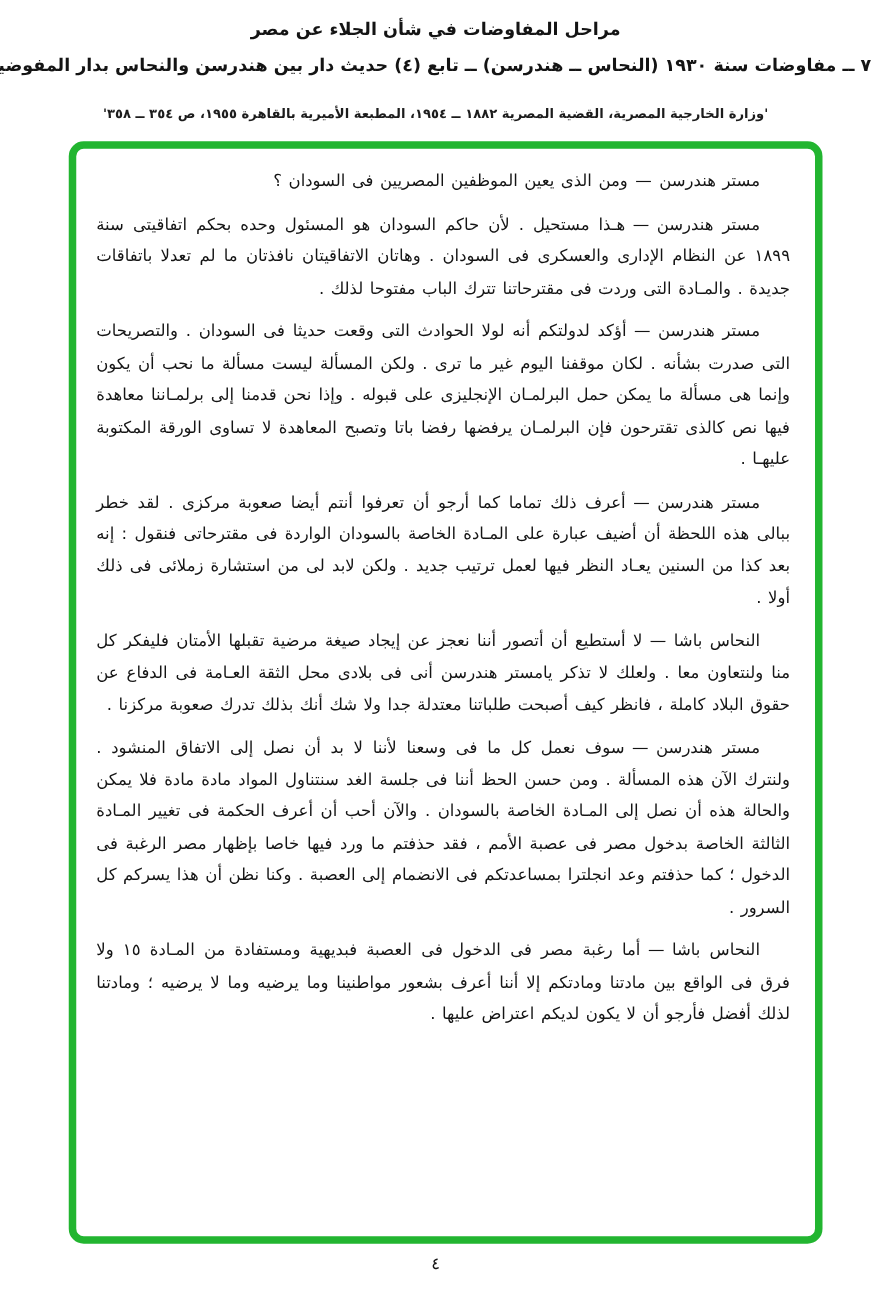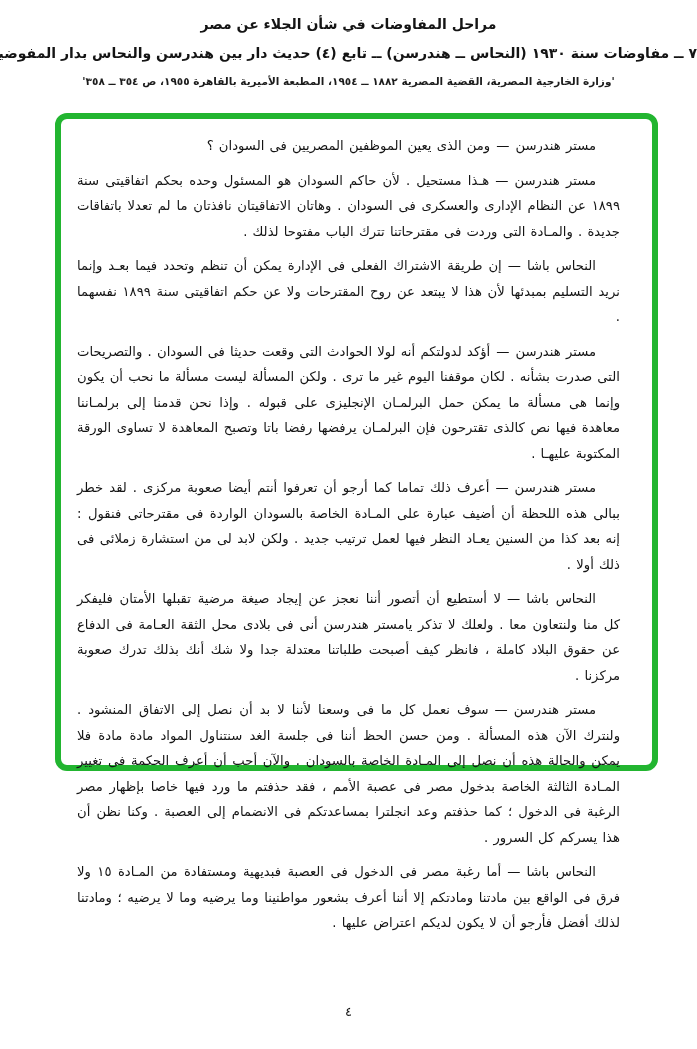--- a/index.html
+++ b/index.html
@@ -30,33 +30,33 @@
   }
   .doc-subtitle {
     font-size: 14px;
     font-weight: bold;
     margin-top: 13px;
     white-space: nowrap;
   }
   .doc-source {
     font-size: 10.5px;
     font-weight: bold;
-    margin-top: 14px;
+    margin-top: 24px;
     color: #1c1c1c;
   }
   .dialogue-box {
     position: absolute;
     top: 113px;
     left: 55px;
     width: 603px;
-    height: 658px;
+    height: 882px;
     box-sizing: border-box;
     border: 6px solid #22b530;
     border-radius: 12px;
-    padding: 14px 32px 10px 16px;
+    padding: 14px 20px 10px 16px;
     direction: rtl;
     background: #ffffff;
   }
   .para {
     margin: 0 0 9px 0;
     font-size: 13.2px;
     line-height: 25.5px;
     text-align: justify;
     text-indent: 24px;
     word-spacing: 1px;
@@ -87,23 +87,20 @@
 </div>
 
 <div class="dialogue-box" style="border-color: rgb(34, 181, 48);">
   <p class="para">
     <span class="speaker">مستر هندرسن</span><span class="dash">—</span><span>ومن الذى يعين الموظفين المصريين فى السودان ؟</span>
   </p>
   <p class="para">
     <span class="speaker">مستر هندرسن</span><span class="dash">—</span><span>هـذا مستحيل . لأن حاكم السودان هو المسئول وحده بحكم اتفاقيتى سنة ١٨٩٩ عن النظام الإدارى والعسكرى فى السودان . وهاتان الاتفاقيتان نافذتان ما لم تعدلا باتفاقات جديدة . والمـادة التى وردت فى مقترحاتنا تترك الباب مفتوحا لذلك .</span>
   </p>
   <p class="para">
-    <span class="speaker">النحاس باشا</span><span class="dash">—</span><span>إن طريقة الاشتراك الفعلى فى الإدارة يمكن أن تنظم وتحدد فيما بعـد وإنما نريد التسليم بمبدئها لأن هذا لا يبتعد عن روح المقترحات ولا عن حكم اتفاقيتى سنة ١٨٩٩ نفسهما .</span>
-  </p>
-  <p class="para">
     <span class="speaker">مستر هندرسن</span><span class="dash">—</span><span>أؤكد لدولتكم أنه لولا الحوادث التى وقعت حديثا فى السودان . والتصريحات التى صدرت بشأنه . لكان موقفنا اليوم غير ما ترى . ولكن المسألة ليست مسألة ما نحب أن يكون وإنما هى مسألة ما يمكن حمل البرلمـان الإنجليزى على قبوله . وإذا نحن قدمنا إلى برلمـاننا معاهدة فيها نص كالذى تقترحون فإن البرلمـان يرفضها رفضا باتا وتصبح المعاهدة لا تساوى الورقة المكتوبة عليهـا .</span>
   </p>
   <p class="para">
     <span class="speaker">مستر هندرسن</span><span class="dash">—</span><span>أعرف ذلك تماما كما أرجو أن تعرفوا أنتم أيضا صعوبة مركزى . لقد خطر ببالى هذه اللحظة أن أضيف عبارة على المـادة الخاصة بالسودان الواردة فى مقترحاتى فنقول : إنه بعد كذا من السنين يعـاد النظر فيها لعمل ترتيب جديد . ولكن لابد لى من استشارة زملائى فى ذلك أولا .</span>
   </p>
   <p class="para">
     <span class="speaker">النحاس باشا</span><span class="dash">—</span><span>لا أستطيع أن أتصور أننا نعجز عن إيجاد صيغة مرضية تقبلها الأمتان فليفكر كل منا ولنتعاون معا . ولعلك لا تذكر يامستر هندرسن أنى فى بلادى محل الثقة العـامة فى الدفاع عن حقوق البلاد كاملة ، فانظر كيف أصبحت طلباتنا معتدلة جدا ولا شك أنك بذلك تدرك صعوبة مركزنا .</span>
   </p>
   <p class="para">
     <span class="speaker">مستر هندرسن</span><span class="dash">—</span><span>سوف نعمل كل ما فى وسعنا لأننا لا بد أن نصل إلى الاتفاق المنشود . ولنترك الآن هذه المسألة . ومن حسن الحظ أننا فى جلسة الغد سنتناول المواد مادة مادة فلا يمكن والحالة هذه أن نصل إلى المـادة الخاصة بالسودان . والآن أحب أن أعرف الحكمة فى تغيير المـادة الثالثة الخاصة بدخول مصر فى عصبة الأمم ، فقد حذفتم ما ورد فيها خاصا بإظهار مصر الرغبة فى الدخول ؛ كما حذفتم وعد انجلترا بمساعدتكم فى الانضمام إلى العصبة . وكنا نظن أن هذا يسركم كل السرور .</span>

